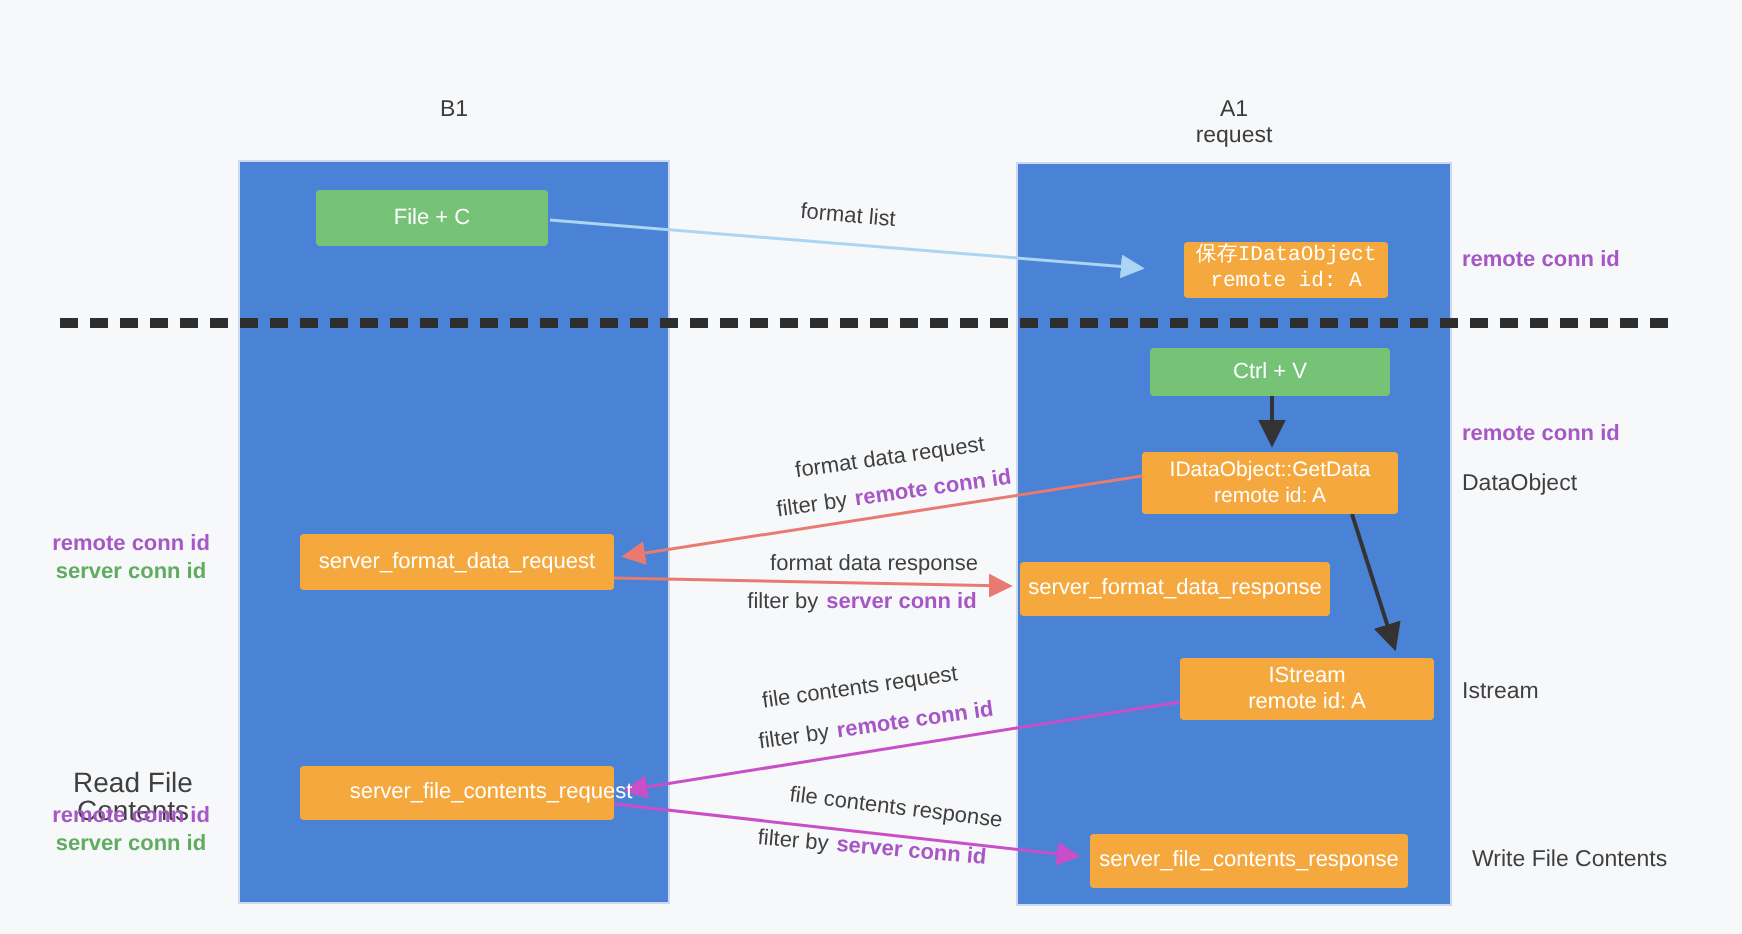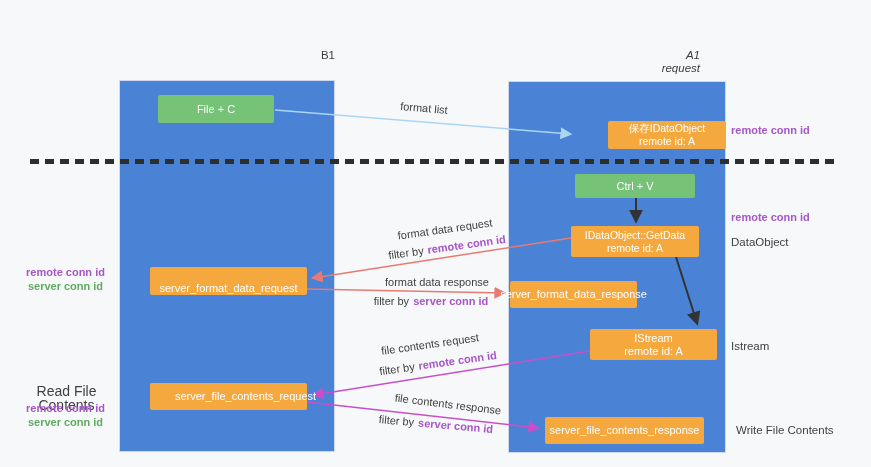--- a/index.html
+++ b/index.html
@@ -2,21 +2,21 @@
 <html><head>
 <meta charset="utf-8">
 <style>
   html,body{margin:0;padding:0;background:#f7f8fa;}
   .canvas{
     position:relative;width:871px;height:467px;overflow:hidden;
     font-family:"Liberation Sans",sans-serif;color:#3e3e3e;background:#f7f8fa;
   }
   .title{position:absolute;left:0;top:6px;width:871px;text-align:center;
     font-size:15px;line-height:19px;color:#3c3c3c;}
-  .lane-header{position:absolute;text-align:right;font-size:11.5px;line-height:13px;color:#3c3c3c;}
+  .lane-header{position:absolute;text-align:center;font-size:11.5px;line-height:13px;color:#3c3c3c;}
   .lane{position:absolute;background:#4a82d6;border:1px solid #cdd9f0;box-sizing:border-box;}
   .divider{position:absolute;left:30px;top:159px;width:808px;height:5px;
     background:repeating-linear-gradient(90deg,#2e2e2e 0 9px,transparent 9px 15px);}
   .box{position:absolute;display:flex;flex-direction:column;align-items:center;justify-content:center;
     color:#ffffff;font-size:11px;line-height:13px;border-radius:2px;text-align:center;box-sizing:border-box;}
   .box--green{background:#76c276;}
   .box--orange{background:#f5a83d;}
   .alabel{position:absolute;font-size:11px;color:#3f3f3f;white-space:nowrap;transform-origin:center;}
   .bold-purple{color:#a757c5;font-weight:bold;}
   .bold-green{color:#5fac5f;font-weight:bold;}
@@ -28,21 +28,21 @@
 </style>
 </head>
 <body>
 
 <div class="canvas">
 
 
   <div class="lane-header" style="left:119px;top:49px;width:216px;">
     <div>B1</div>
   </div>
-  <div class="lane-header" style="left:482px;top:49px;width:218px;font-style:italic;">
+  <div class="lane-header" style="left:508px;top:49px;width:218px;">
     <div>A1</div>
     <div>request</div>
   </div>
 
   <div class="lane" style="left:119px;top:80px;width:216px;height:372px;"></div>
   <div class="lane" style="left:508px;top:81px;width:218px;height:372px;"></div>
 
   <div class="divider"></div>
 
   <svg class="arrows" width="871" height="467" viewBox="0 0 871 467">
@@ -66,39 +66,39 @@
     <line x1="307" y1="289" x2="504" y2="293" stroke="#e87a72" stroke-width="1.5" marker-end="url(#ah-salmon)"></line>
     <line x1="676" y1="257" x2="697" y2="323" stroke="#333333" stroke-width="2" marker-end="url(#ah-black)"></line>
     <line x1="590" y1="351" x2="314" y2="395" stroke="#c94fc9" stroke-width="1.5" marker-end="url(#ah-magenta)"></line>
     <line x1="307" y1="402" x2="538" y2="428" stroke="#c94fc9" stroke-width="1.5" marker-end="url(#ah-magenta)"></line>
   </svg>
 
   <div class="box box--green" style="left:158px;top:95px;width:116px;height:28px;">
     <span>File + C</span>
   </div>
 
-  <div class="box box--orange" style="left:608px;top:121px;width:118px;height:28px;font-size:10.5px;">
+  <div class="box box--orange" style="left:592px;top:121px;width:102px;height:28px;font-size:10.5px;font-family:Liberation Mono, monospace;">
     <span>保存IDataObject</span>
     <span>remote id: A</span>
   </div>
 
   <div class="box box--green" style="left:575px;top:174px;width:120px;height:24px;">
     <span>Ctrl + V</span>
   </div>
 
   <div class="box box--orange" style="left:571px;top:226px;width:128px;height:31px;font-size:10.5px;">
     <span>IDataObject::GetData</span>
     <span>remote id: A</span>
   </div>
 
-  <div class="box box--orange" style="left:150px;top:267px;width:157px;height:28px;justify-content:flex-end;">
+  <div class="box box--orange" style="left:150px;top:267px;width:157px;height:28px;">
     <span>server_format_data_request</span>
   </div>
 
-  <div class="box box--orange" style="left:510px;top:281px;width:127px;height:27px;">
+  <div class="box box--orange" style="left:510px;top:281px;width:155px;height:27px;">
     <span>server_format_data_response</span>
   </div>
 
   <div class="box box--orange" style="left:590px;top:329px;width:127px;height:31px;">
     <span>IStream</span>
     <span>remote id: A</span>
   </div>
 
   <div class="box box--orange" style="left:150px;top:383px;width:157px;height:27px;padding-left:34px;">
     <span>server_file_contents_request</span>

